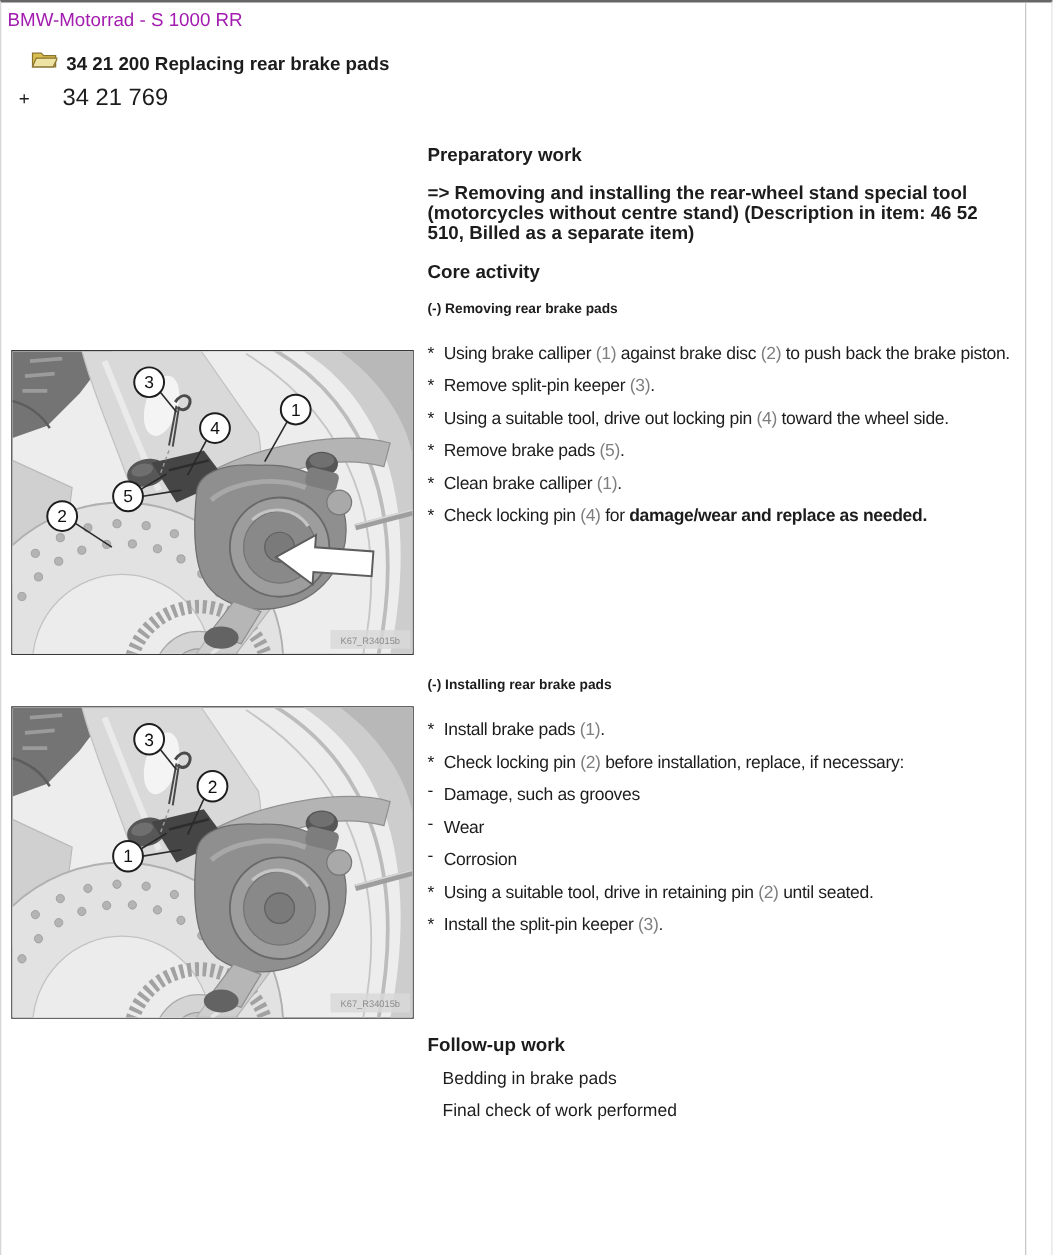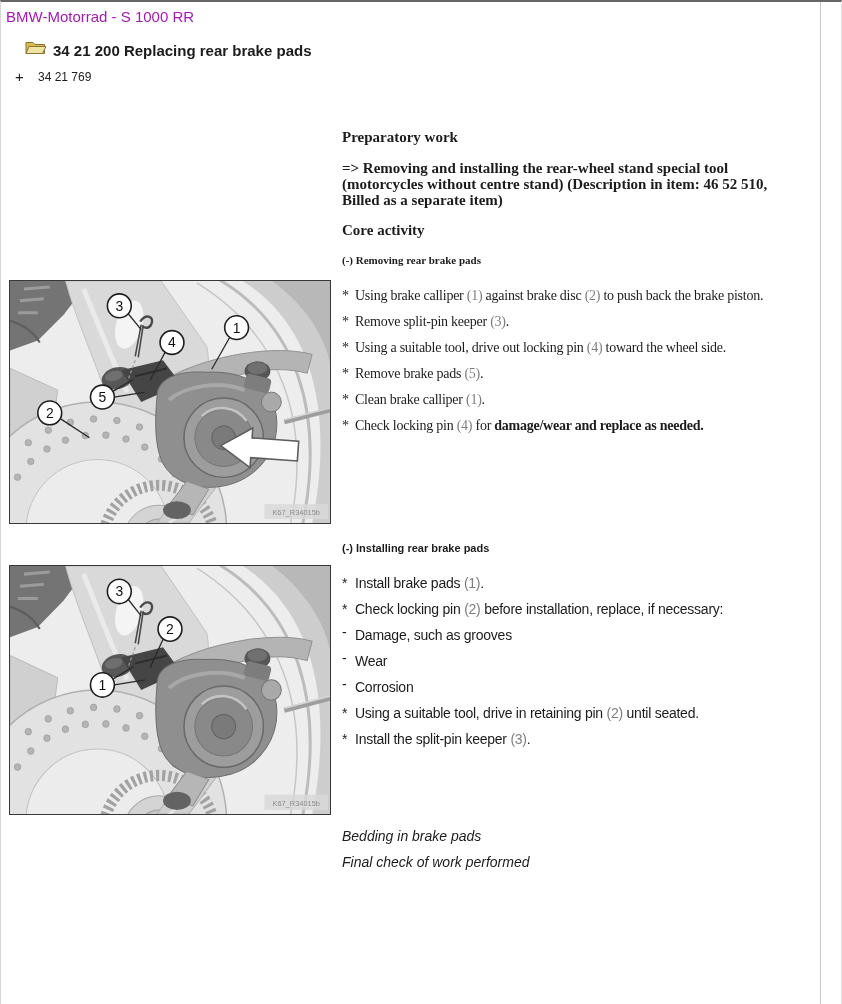--- a/index.html
+++ b/index.html
@@ -9,33 +9,33 @@
     box-sizing:border-box;border-top:2px solid #666666;border-left:1px solid #d6d6d6;
     border-right:1px solid #e3e3e3;overflow:hidden;
   }
   .v-divider{position:absolute;left:819px;top:0;bottom:0;width:1px;background:#c8c8c8;}
   .window-title{position:absolute;left:5px;top:6px;font-size:15px;color:#a21caf;}
   .tree-row{position:absolute;display:flex;align-items:center;}
   .tree-main{left:12px;top:38px;padding-left:12px;}
   .tree-main .lbl{font-weight:bold;font-size:15px;margin-left:7px;}
   .tree-child{left:12px;top:66px;}
   .tree-child .plus{width:21px;font-size:15px;padding-left:2px;box-sizing:border-box;}
-  .tree-child .lbl{font-size:12px;margin-left:4px;text-align:center;}
+  .tree-child .lbl{font-size:19px;margin-left:16px;text-align:center;}
   .figure{position:absolute;left:8px;width:322px;border:1px solid #383838;box-sizing:border-box;background:#ededed;}
   #fig0{top:278px;height:244px;}
   #fig1{top:563px;height:250px;}
   .figure svg{display:block;width:100%;height:100%;}
   .tblock{position:absolute;left:341px;width:482px;font-size:14px;line-height:19px;}
-  #block-preparatory{top:126px;font-family:Liberation Serif, serif;}
+  #block-preparatory{top:113px;}
   #block-installing{top:537px;}
   #block-followup{top:825px;}
   .h{font-weight:bold;font-size:15px;margin:13px 0 0;}
   .pb{font-weight:bold;font-size:15px;line-height:16px;margin:13px 0 0;max-width:456px;}
   .h2{font-weight:bold;font-size:11px;margin:11px 0 0;}
-  .p{margin:7px 0 0;font-style:italic;}
+  .p{margin:7px 12px 0;}
   .tblock > :first-child{margin-top:0;}
   .li{display:flex;margin-top:7px;letter-spacing:-0.25px;}
   .h2 + .li{margin-top:16px;}
   .marker{flex:none;width:13px;}
   .marker.dash{position:relative;top:-3px;}
   .ref{color:var(--ref-color,#7e7e7e);}
   .b{font-weight:bold;}
 </style>
 </head>
 <body>
@@ -304,17 +304,18 @@
     <div class="li">
       <span class="marker">*</span>
       <span class="li-text"><span>Using a suitable tool, drive in retaining pin </span><span class="ref">(2)</span><span> until seated.</span></span>
     </div>
     <div class="li">
       <span class="marker">*</span>
       <span class="li-text"><span>Install the split-pin keeper </span><span class="ref">(3)</span><span>.</span></span>
     </div>
   </div>
 <div class="tblock" id="block-followup">
+    <div class="h">Follow-up work</div>
     <div class="p">Bedding in brake pads</div>
     <div class="p">Final check of work performed</div>
   </div>
 
 <div class="v-divider"></div>
 
 </body></html>

